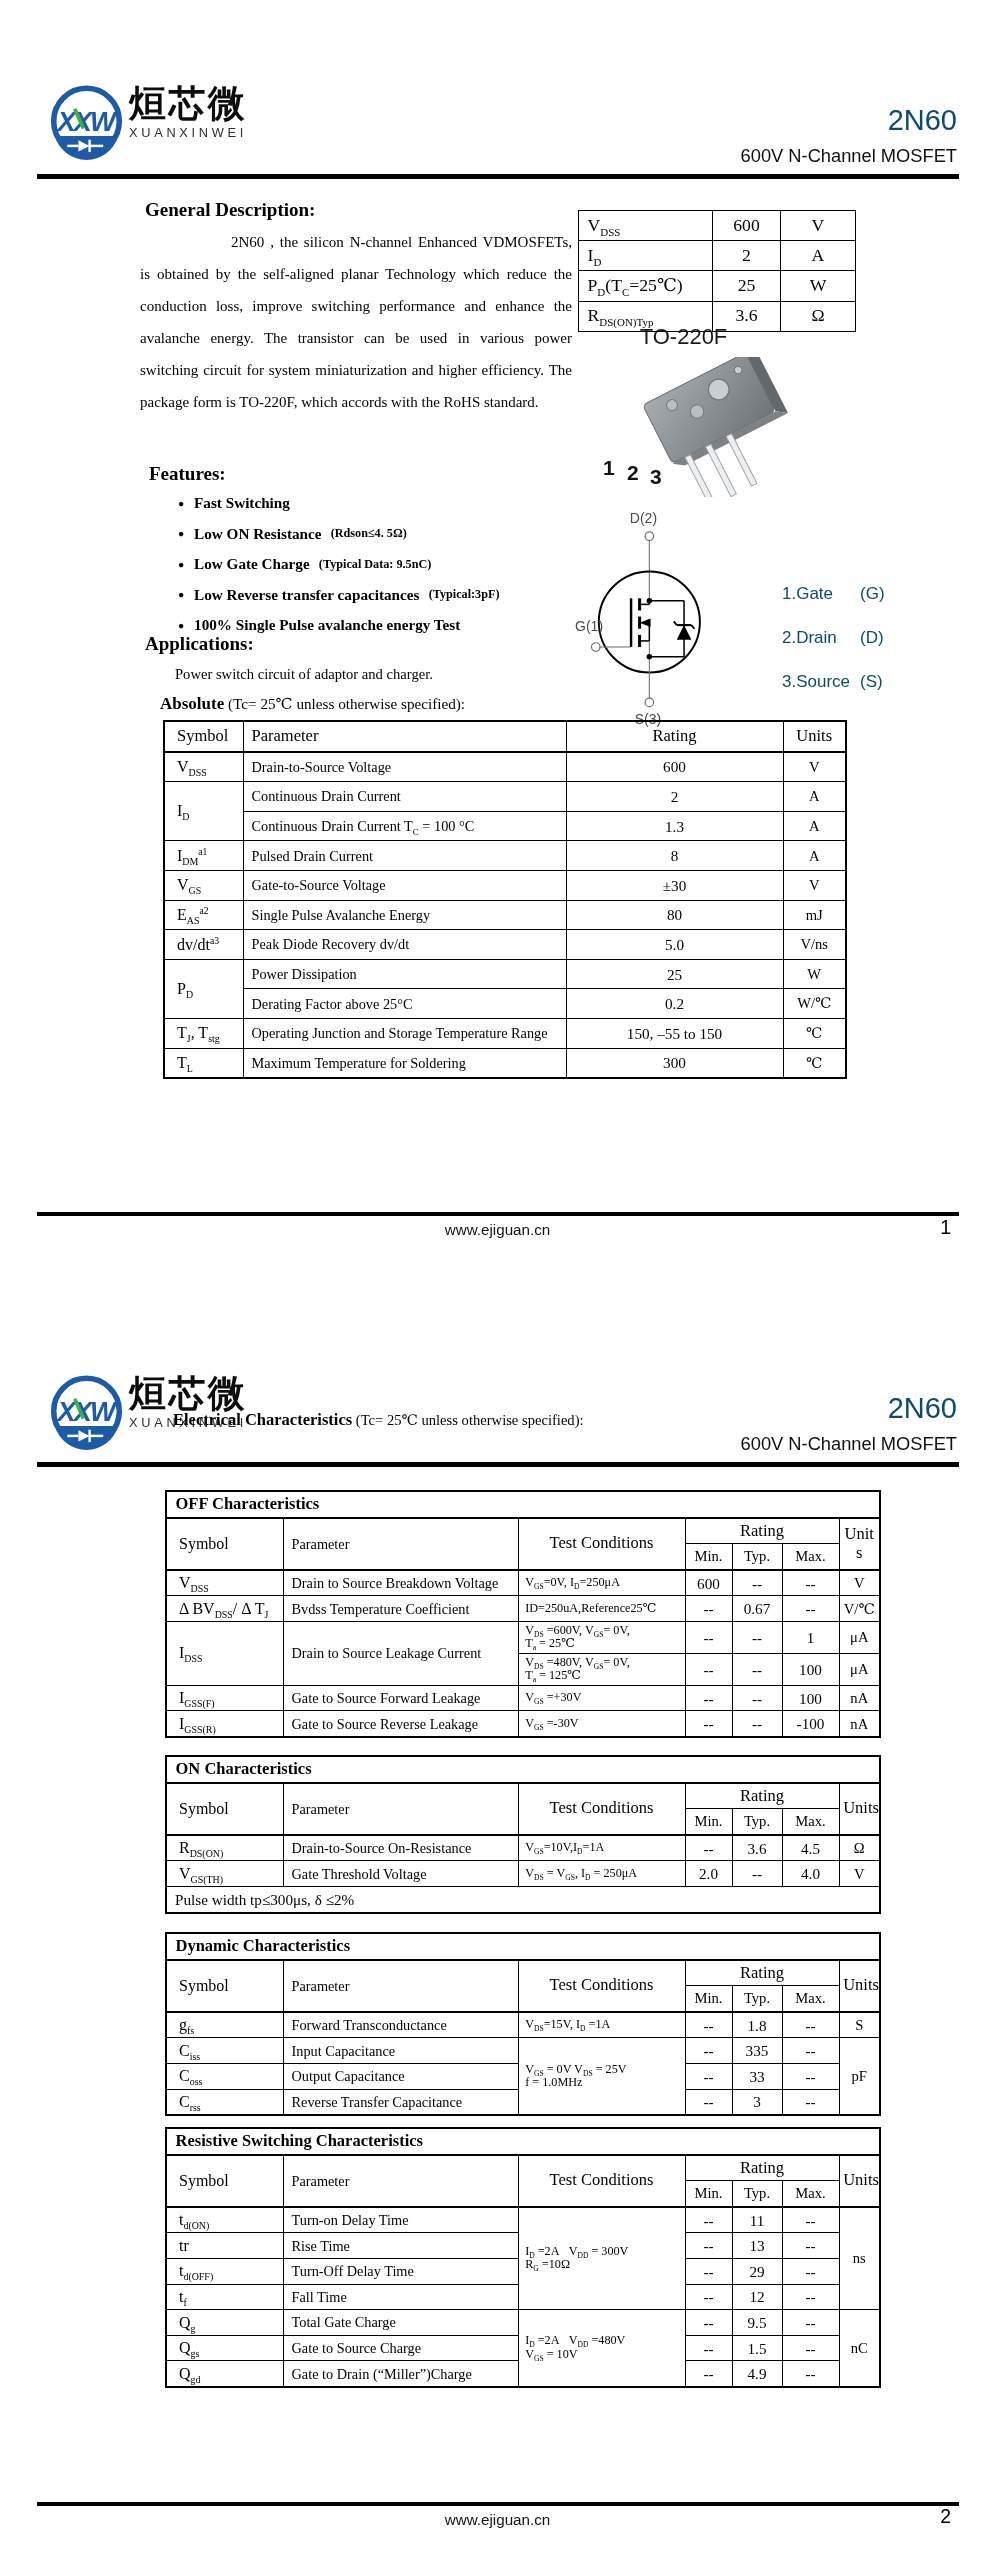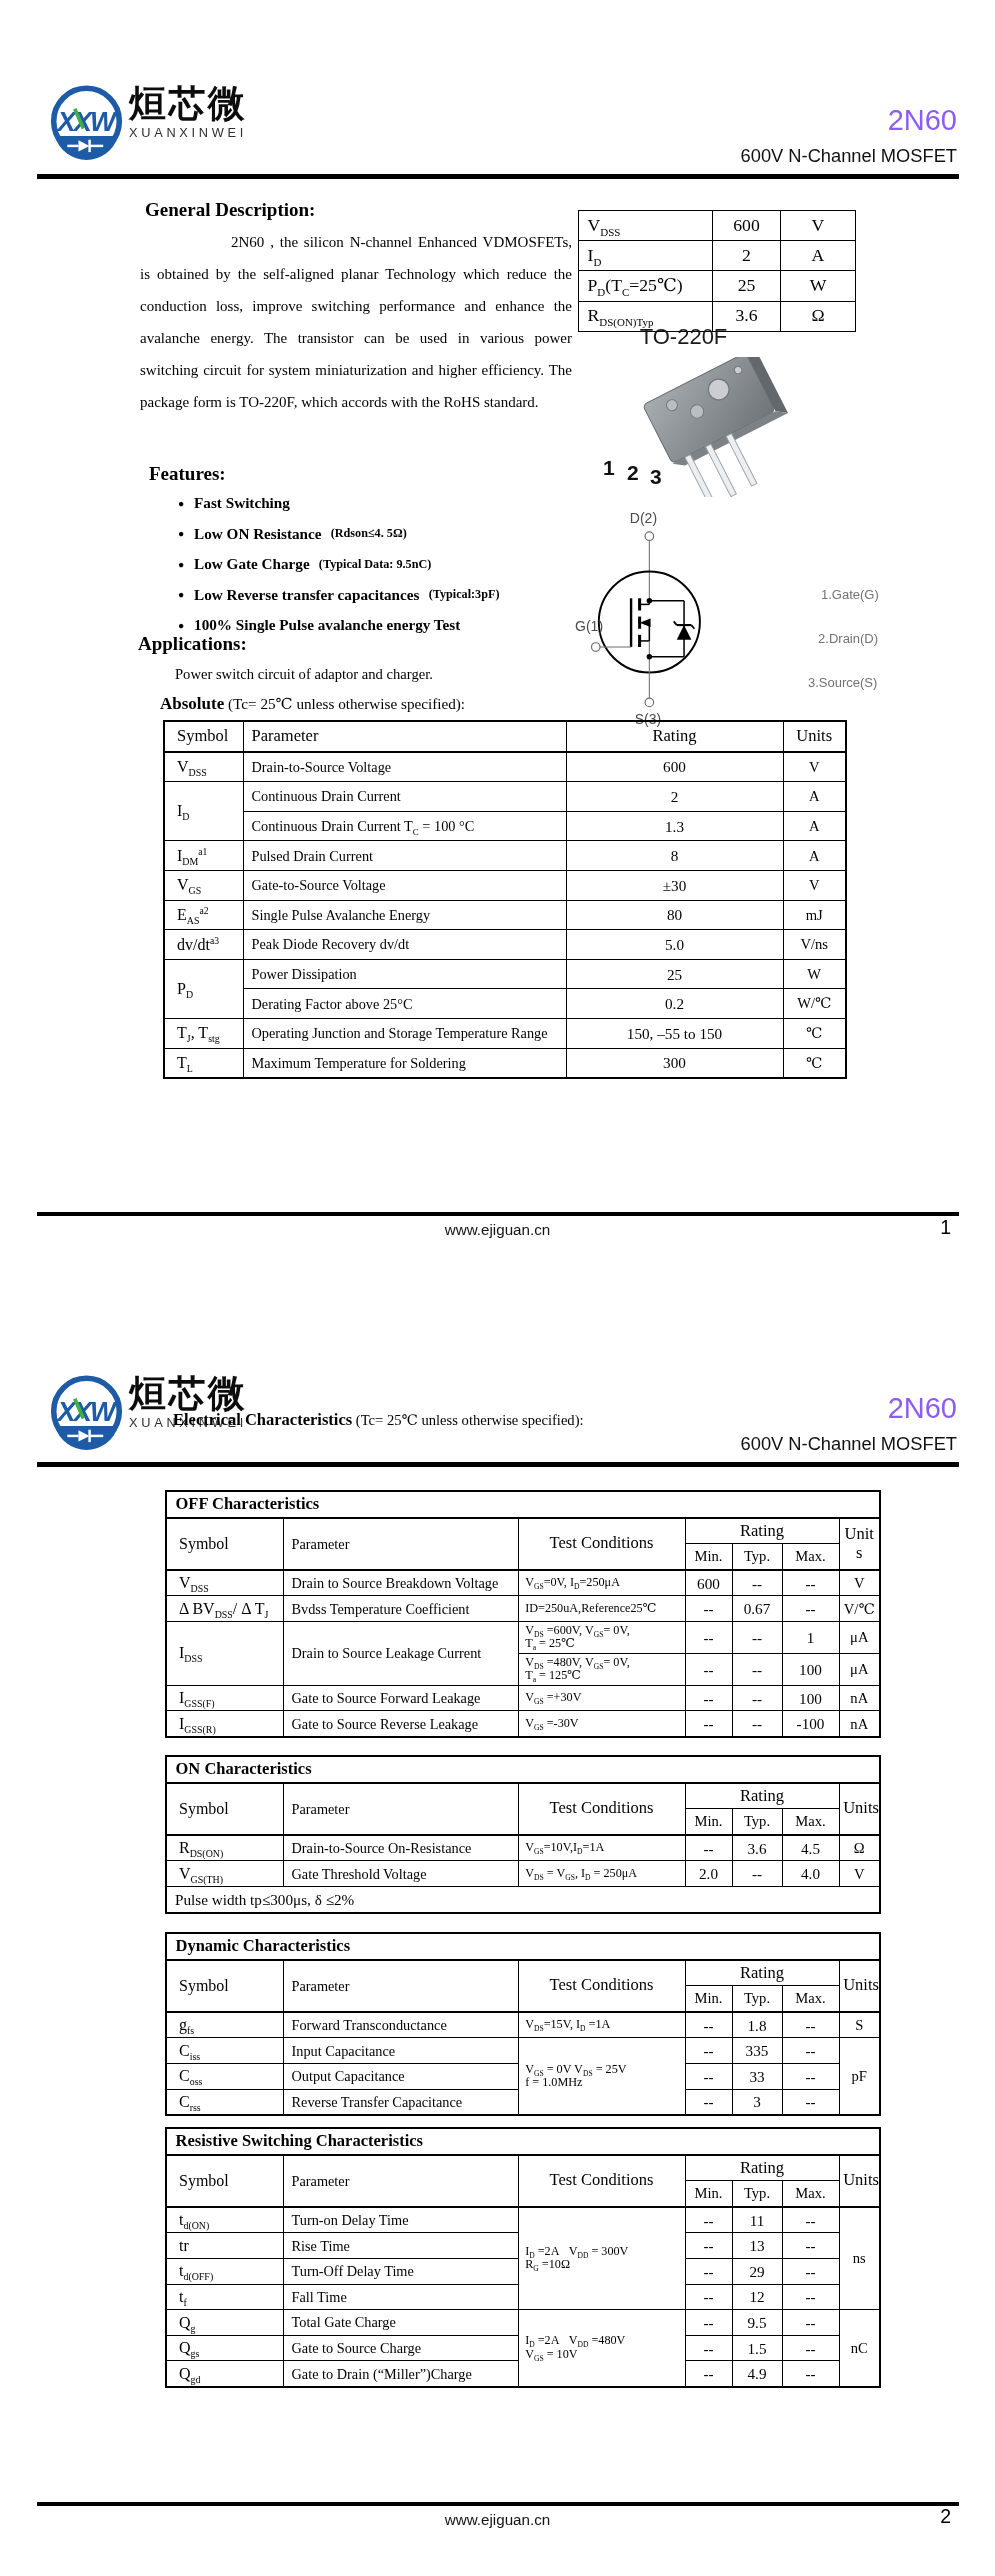--- a/index.html
+++ b/index.html
@@ -8,21 +8,21 @@
   .abs{position:absolute;}
   .sans{font-family:"Liberation Sans","DejaVu Sans",sans-serif;}
   .rule{position:absolute;background:#000;}
   
   .brand{display:flex;align-items:flex-start;}
   .brand-txt{margin-left:2px;}
   .brand-cn{font-size:37px;font-weight:bold;line-height:39px;letter-spacing:2.4px;color:#0c0c0c;
             font-family:"Liberation Sans","DejaVu Sans",sans-serif;}
   .brand-en{font-size:12.8px;letter-spacing:3.7px;color:#2f2f2f;margin-top:2.4px;
             font-family:"Liberation Sans","DejaVu Sans",sans-serif;}
-  .partno{font-size:29px;color:#8b5cf6;text-align:right;}
+  .partno{font-size:29px;color:#0c4a6e;text-align:right;}
   .subtitle{font-size:18.3px;color:#111;text-align:right;}
   
   .h1{font-weight:bold;font-size:19px;}
   .h1s{font-weight:bold;font-size:17px;}
   .h1r{font-weight:normal;font-size:15.2px;}
   
   .gd-body{width:432px;font-size:15px;line-height:32px;text-align:justify;text-indent:91px;}
   .app-body{font-size:14.6px;}
   
   .feat{list-style:none;margin:0;padding:0;}
@@ -53,21 +53,21 @@
   .cond{text-align:left;padding-left:6.7px;font-size:12.2px;}
   .unit{font-size:14.6px;}
   .brk{word-break:break-all;}
   .note{text-align:left;padding-left:8px;font-size:15.2px;}
   
   .furl{width:100%;text-align:center;font-size:15.2px;color:#141414;}
   .fpage{font-size:19.5px;}
   
   .pkg-name{width:159px;text-align:center;font-size:22px;color:#1a1a1a;}
   .pin-digit{font-size:21px;font-weight:bold;color:#111;}
-  .legend-row{display:flex;font-size:13px;color:#737373;height:44px;align-items:center;text-align:right;}
+  .legend-row{display:flex;font-size:17px;color:#0c4a6e;height:44px;align-items:center;}
   .legend-row .ln{width:78px;}
 </style>
 </head>
 <body>
 
 <div class="sheet">
 
   <div class="abs brand" style="left:46px;top:84px;">
     <svg width="81" height="78" viewBox="0 0 130 126">
       <circle cx="65" cy="60" r="53" fill="none" stroke="#1d5ba6" stroke-width="9"></circle>
@@ -218,21 +218,21 @@
         <span>Low Reverse transfer capacitances</span>
         <span class="note">(Typical:3pF)</span>
       </li>
     <li>
         <span class="dot">●</span>
         <span>100% Single Pulse avalanche energy Test</span>
         <span class="note"></span>
       </li>
   </ul>
 
-  <div class="abs h1" style="left:138px;top:633px;">Applications:</div>
+  <div class="abs h1" style="left:145px;top:633px;">Applications:</div>
   <div class="abs app-body" style="left:175px;top:666px;">Power switch circuit of adaptor and charger.</div>
 
   <div class="abs" style="left:160px;top:694px;">
     <span class="h1s">Absolute</span><span class="h1r"> (Tc= 25℃  unless otherwise specified):</span>
   </div>
   <table class="t-abs abs" style="left:163px;top:720px;">
     <colgroup>
         <col style="width:79px">
         <col style="width:323px">
         <col style="width:217px">

